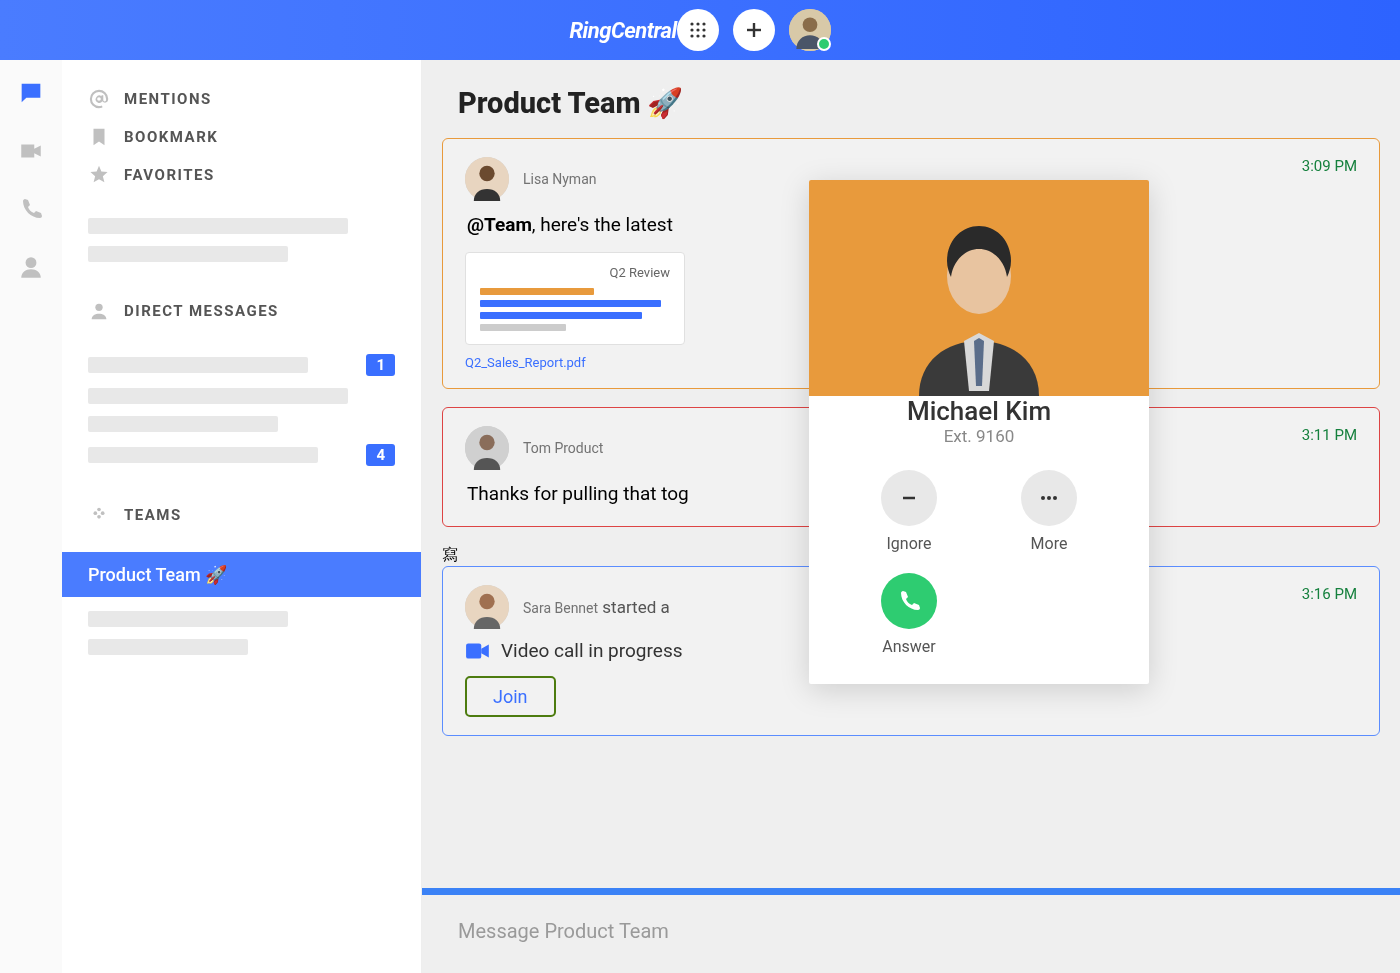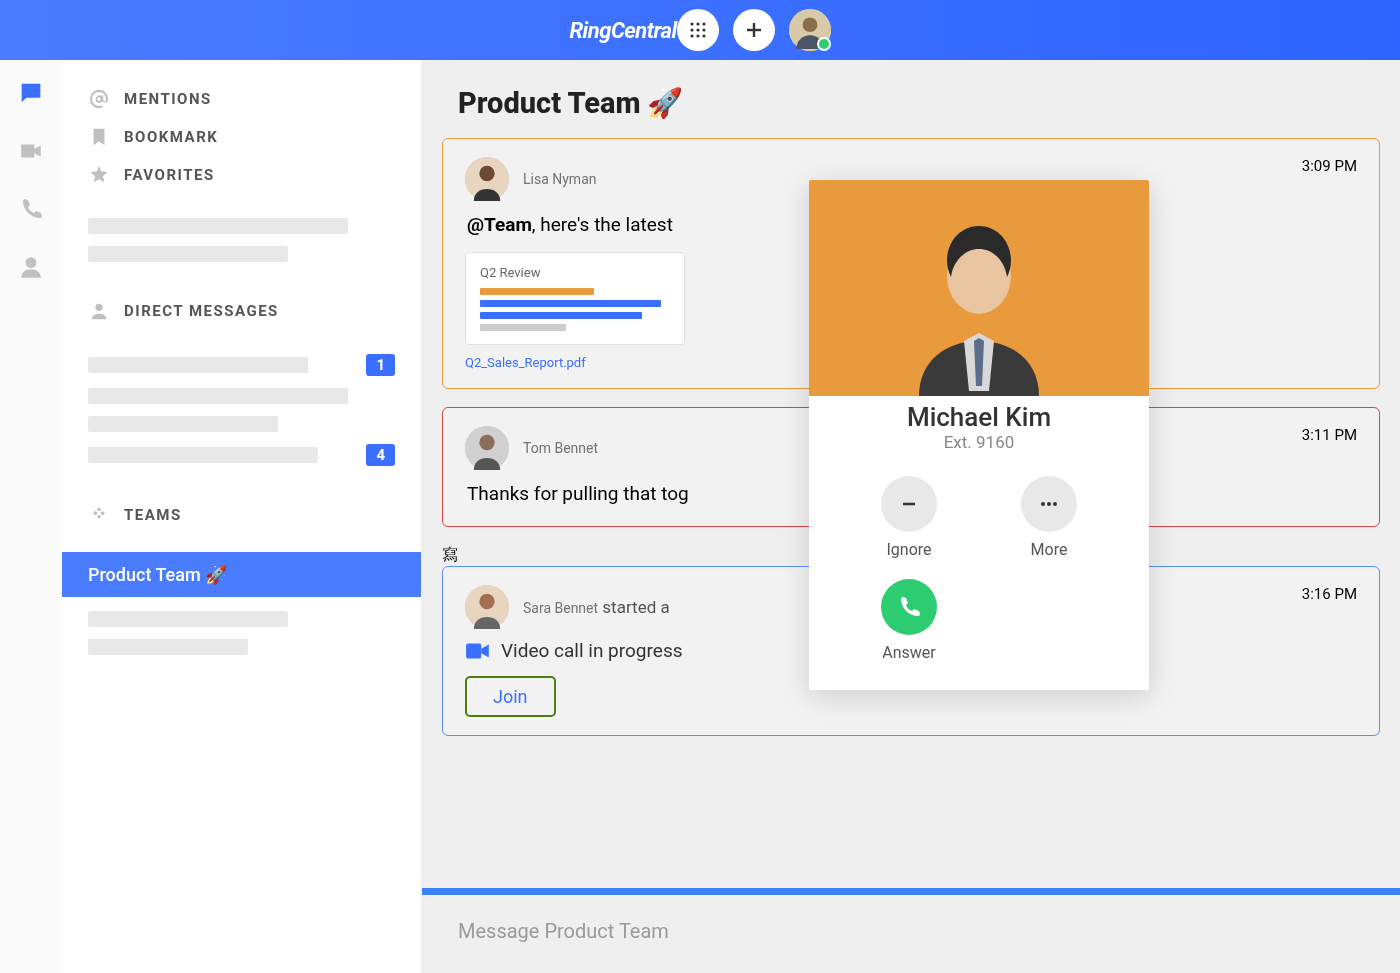--- a/index.html
+++ b/index.html
@@ -36,39 +36,39 @@
 .channel-title { font-size: 29px; font-weight: 800; color: #222; }
 
 .messages { flex: 1; padding: 0 20px; overflow-y: auto; }
 .msg-card { border: 1.5px solid; border-radius: 6px; padding: 18px 22px; margin-bottom: 18px; position: relative; background: rgba(255,255,255,0.2); }
 .msg-card.orange { border-color: #e89a3c; }
 .msg-card.red { border-color: #d44; }
 .msg-card.blue { border-color: #5b8dff; }
 .msg-head { display: flex; align-items: center; gap: 14px; margin-bottom: 10px; }
 .msg-avatar { width: 44px; height: 44px; border-radius: 50%; background: #ccc; flex-shrink: 0; display:flex; align-items:center; justify-content:center; }
 .msg-author { font-weight: 400; font-size: 14px; color: #737373; }
-.msg-time { position: absolute; top: 18px; right: 22px; color: #000000; font-size: 15px; }
+.msg-time { position: absolute; top: 18px; right: 22px; color: #15803d; font-size: 15px; }
 .msg-body { font-size: 19px; color: #000000; line-height: 1.5; margin-left: 2px; }
 .msg-body b { font-weight: 700; }
 
-.attachment { margin-top: 12px; background: #fff; border: 1px solid #e0e0e0; border-radius: 4px; padding: 12px 14px 8px; width: 220px; }
+.attachment { margin-top: 12px; background: #fff; border: 1px solid #e0e0e0; border-radius: 4px; padding: 12px 14px 8px; width: 220px; text-align: right; }
 .att-title { font-size: 13px; color: #666; margin-bottom: 8px; }
 .att-bar { height: 7px; border-radius: 1px; margin-bottom: 5px; }
 .att-file { font-size: 13px; color: #3a6fff; margin-top: 10px; }
 
 .video-line { display: flex; align-items: center; gap: 10px; font-size: 19px; color: #333; margin-top: 6px; }
 .join-btn { margin-top: 14px; border: 2px solid #4d7c0f; color: #3a6fff; background: transparent; padding: 8px 26px; font-size: 18px; border-radius: 5px; cursor: pointer; }
 
 .composer { padding: 24px 36px 30px; color: #9a9a9a; font-size: 20px; border-top: 7px solid #3b82f6; background: #efefef; }
 
 
 .call-card { position: absolute; top: 120px; left: 50%; transform: translateX(-30%); width: 340px; background: #fff; box-shadow: 0 6px 30px rgba(0,0,0,0.15); overflow: hidden; border-radius: 2px; }
 .call-photo { height: 216px; background: #e89a3c; display: flex; align-items: flex-end; justify-content: center; }
 .call-photo .person { width: 180px; height: 190px; }
-.call-name { text-align: center; font-size: 26px; color: #333; margin-top: 6px; font-weight: 500; }
+.call-name { text-align: center; font-size: 26px; color: #333; margin-top: 0; font-weight: 500; }
 .call-ext { text-align: center; color: #888; font-size: 17px; }
 .call-actions { display: grid; grid-template-columns: 1fr 1fr; gap: 20px 0; padding: 24px 30px 28px; }
 .call-action { display: flex; flex-direction: column; align-items: center; gap: 8px; cursor: pointer; }
 .call-circle { width: 56px; height: 56px; border-radius: 50%; display: flex; align-items: center; justify-content: center; }
 .call-circle.gray { background: #e8e8e8; color: #444; }
 .call-circle.red { background: #e74c3c; }
 .call-circle.green { background: #2ecc71; }
 .call-label { font-size: 16px; color: #555; }
 
 .avatar-svg { width:100%; height:100%; }
@@ -244,21 +244,21 @@
       <div class="msg-card red">
         <div class="msg-time">3:11 PM</div>
         <div class="msg-head">
           <div class="msg-avatar">
               <svg class="avatar-svg" viewBox="0 0 40 40">
                 <circle cx="20" cy="20" r="20" fill="#d0d0d0"></circle>
                 <circle cx="20" cy="15" r="7" fill="#8a6d5a"></circle>
                 <path d="M8 40c0-7 5-11 12-11s12 4 12 11" fill="#555"></path>
               </svg>
             </div>
-          <div class="msg-author">Tom Bennet</div>
+          <div class="msg-author">Tom Product</div>
         </div>
         <div class="msg-body">
           <span>Thanks for pulling that tog</span>
           <span style="display:inline-block;width:340px"></span>
           <span> I get.</span>
         </div>
       </div>
 
       寫
       <div class="msg-card blue">

